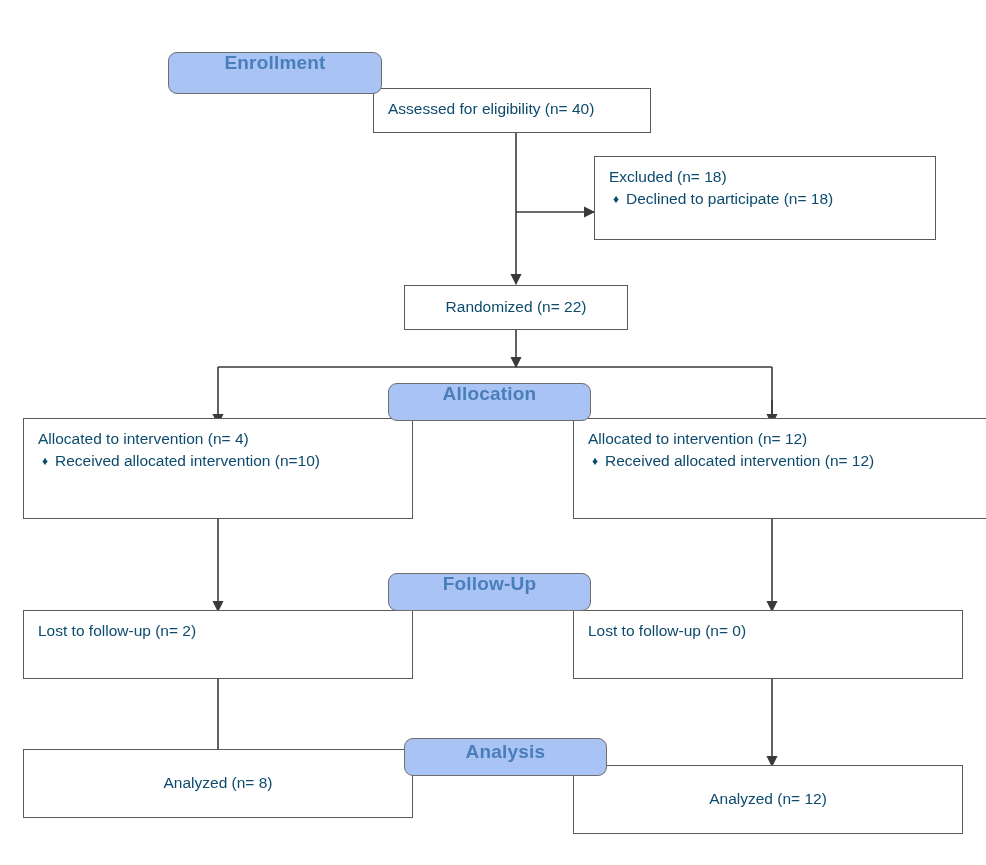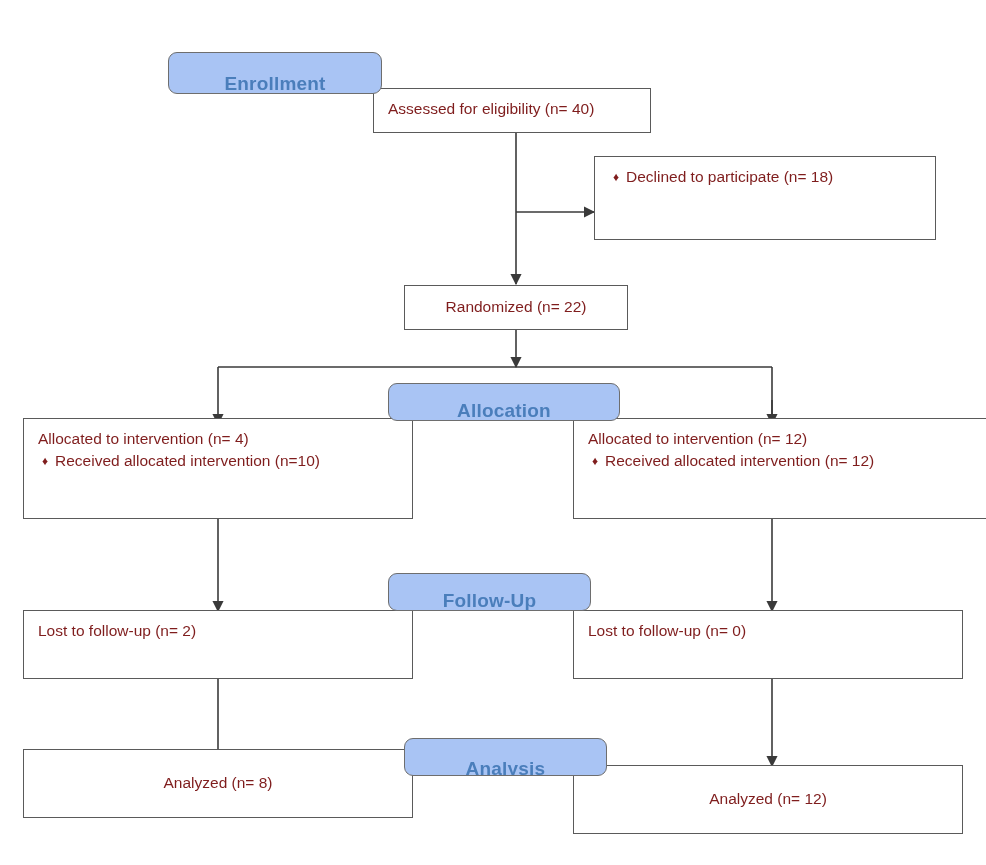--- a/index.html
+++ b/index.html
@@ -27,21 +27,21 @@
     z-index: 1;
   }
   
   .box {
     position: absolute;
     box-sizing: border-box;
     background: #ffffff;
     border: 1.5px solid #5a5a5a;
     z-index: 2;
     font-size: 15.5px;
-    color: #7f1d1d;
+    color: #0c4a6e;
     line-height: 1.45;
     padding: 9px 12px 9px 14px;
   }
   .box.center-text {
     display: flex;
     align-items: center;
     justify-content: center;
     padding: 17px;
     text-align: center;
   }
@@ -62,21 +62,21 @@
   }
   
   .banner {
     position: absolute;
     box-sizing: border-box;
     background: #a9c4f4;
     border: 1.5px solid #6e6e6e;
     border-radius: 9px;
     z-index: 3;
     display: flex;
-    align-items: flex-end;
+    align-items: flex-start;
     justify-content: center;
     overflow: hidden;
     color: #4a7ebb;
     font-weight: bold;
     font-size: 19px;
     letter-spacing: 0.2px;
   }
   .banner .banner-text {
     display: block;
     line-height: 1;
@@ -120,30 +120,31 @@
 
   <div class="banner" style="left:168px; top:52px; width:214px; height:42px;">
     <span class="banner-text">Enrollment</span>
   </div>
 
   <div class="box" style="left:373px; top:88px; width:278px; height:45px;">
     <span class="line">Assessed for eligibility (n= 40)</span>
   </div>
 
   <div class="box" style="left:594px; top:156px; width:342px; height:84px;">
+    <span class="line">Excluded (n= 18)</span>
     <span class="bullet-line">
       <span class="bullet-glyph">♦</span><span>Declined to participate (n= 18)</span>
     </span>
   </div>
 
   <div class="box center-text" style="left:404px; top:285px; width:224px; height:45px;">
     <span class="line">Randomized (n= 22)</span>
   </div>
 
-  <div class="banner" style="left:388px; top:383px; width:232px; height:38px;">
+  <div class="banner" style="left:388px; top:383px; width:203px; height:38px;">
     <span class="banner-text">Allocation</span>
   </div>
 
   <div class="box" style="left:23px; top:418px; width:390px; height:101px;">
     <span class="line">Allocated to intervention (n= 4)</span>
     <span class="bullet-line">
       <span class="bullet-glyph">♦</span><span>Received allocated intervention (n=10)</span>
     </span>
   </div>
 

